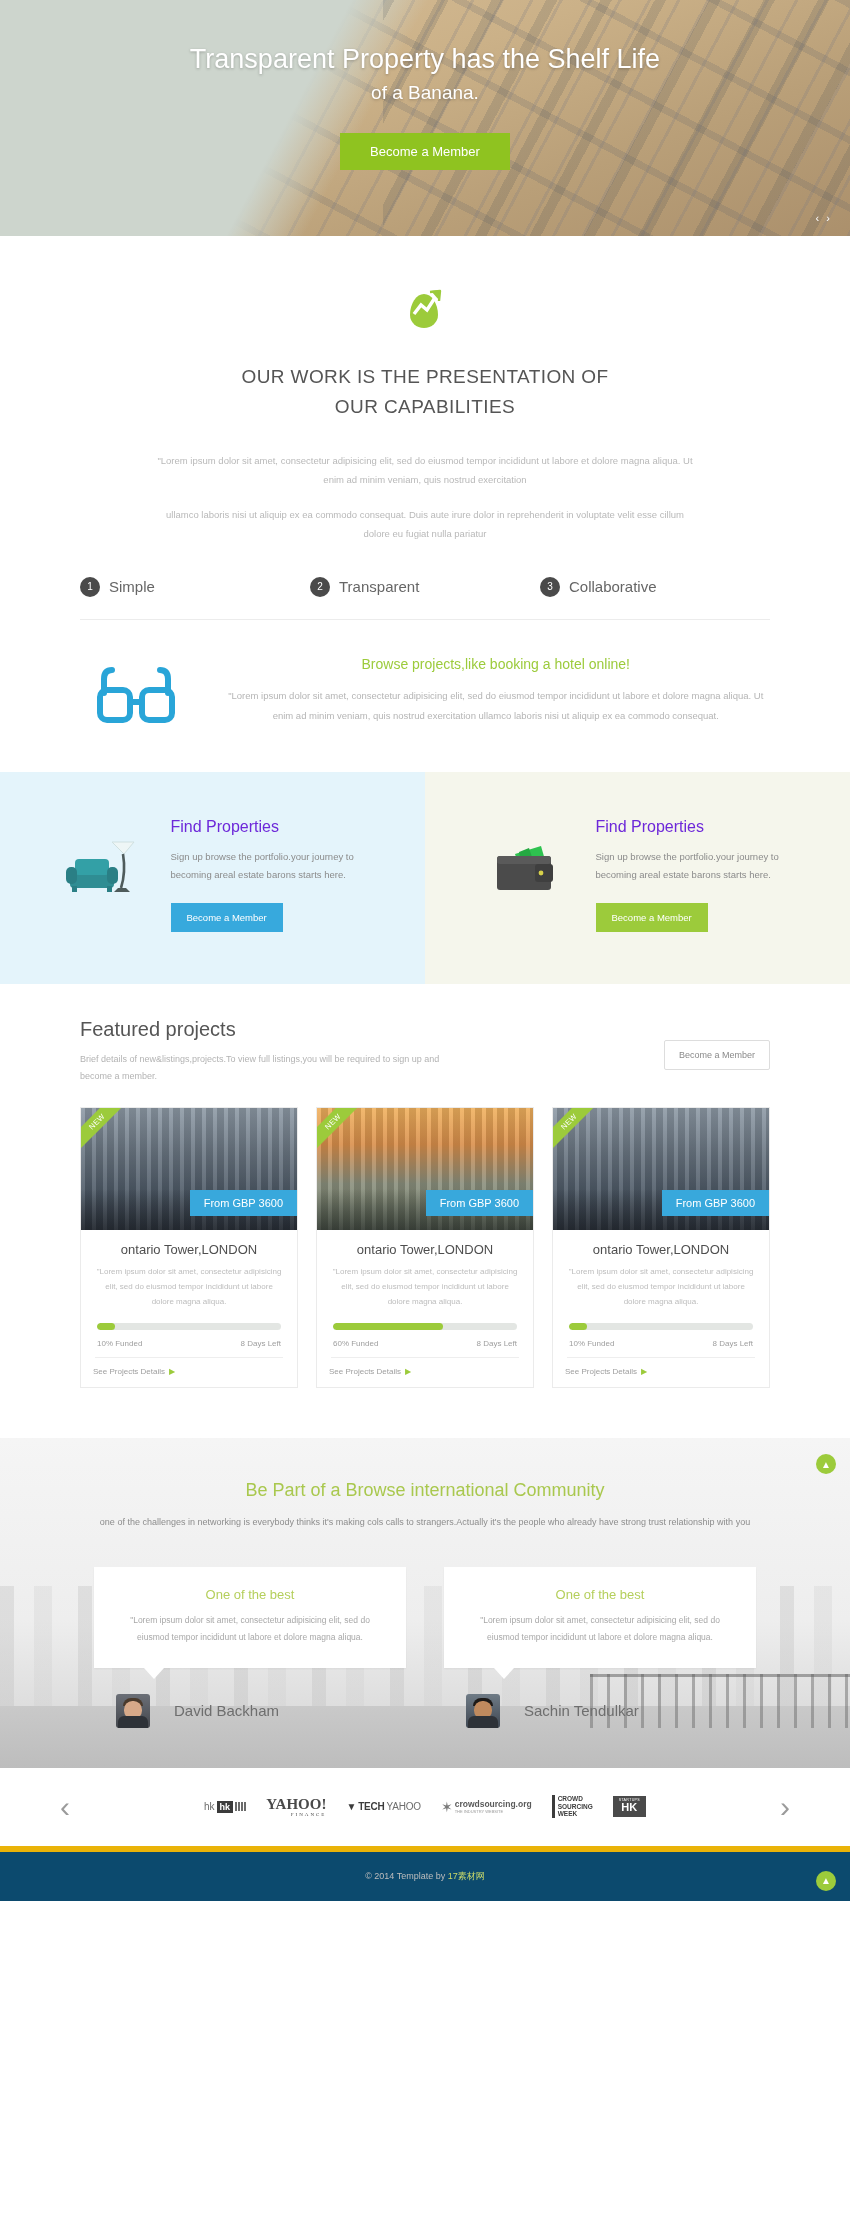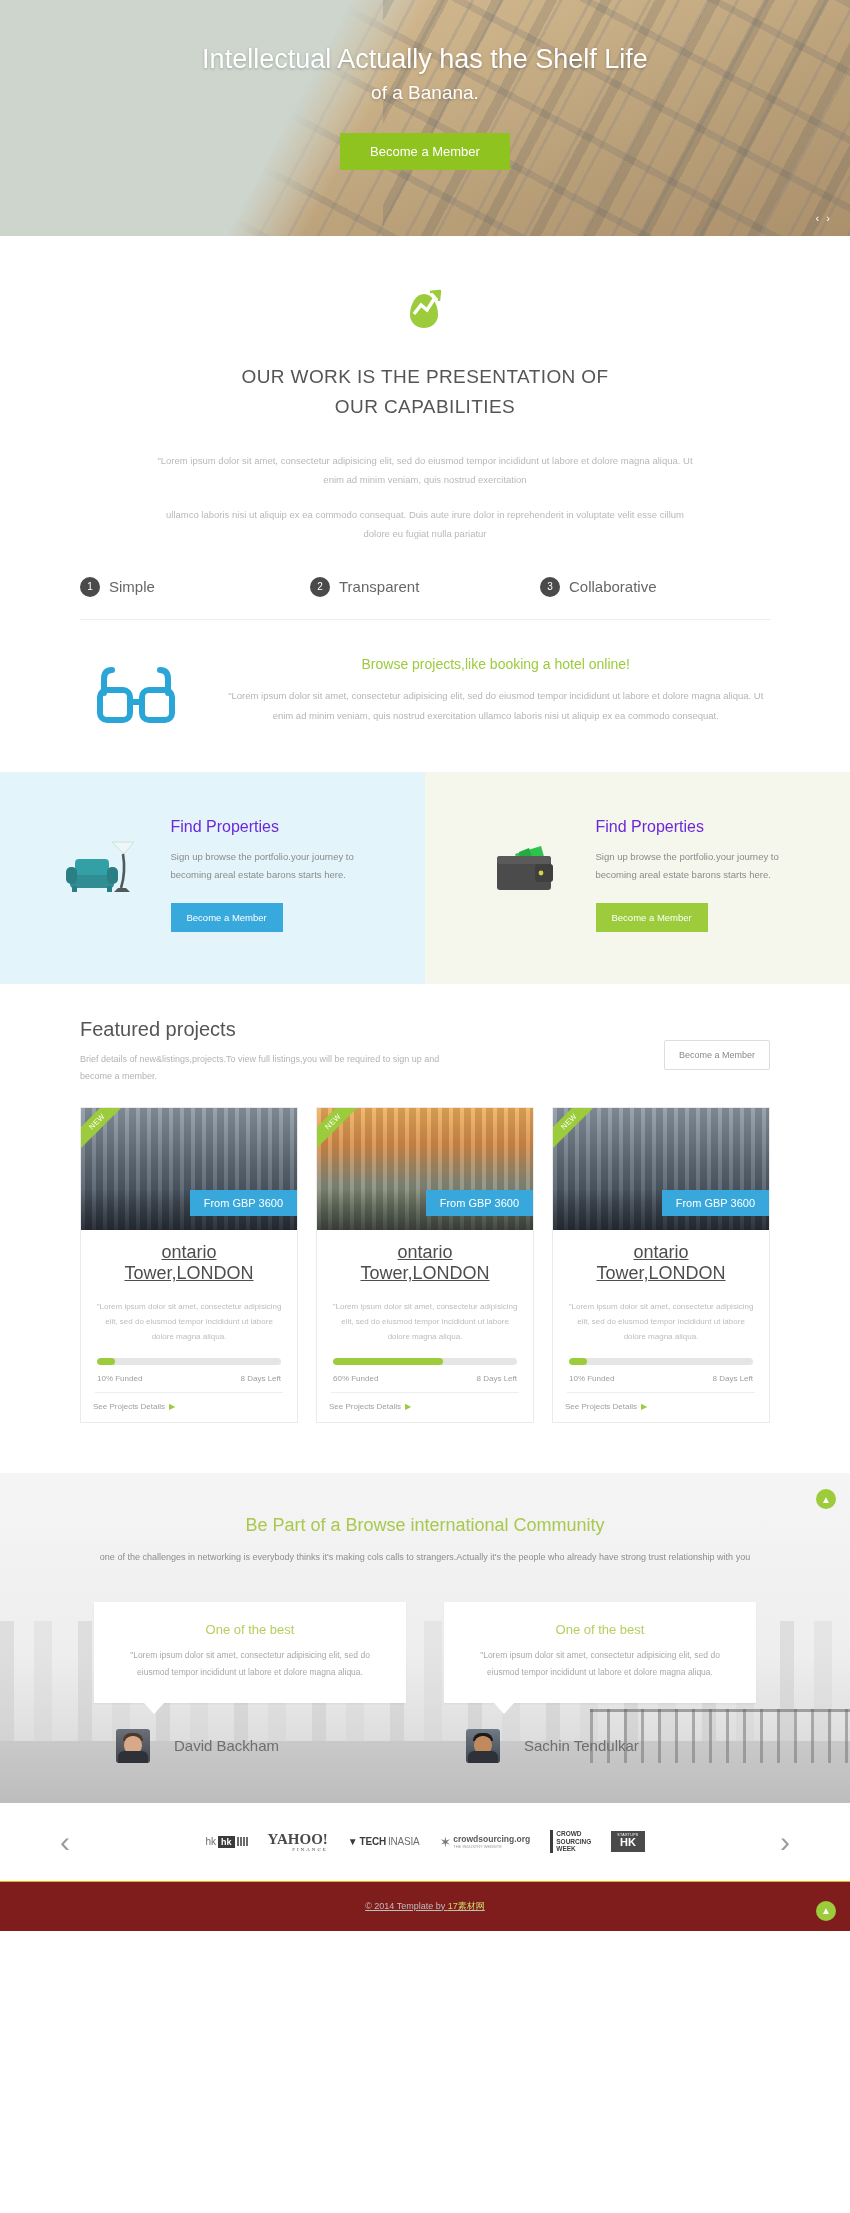--- a/index.html
+++ b/index.html
@@ -87,21 +87,21 @@
   .ph-b { background:linear-gradient(180deg,#f0b15e 0%,#d98f4b 30%,#8a8f7d 62%,#6d7a63 100%); }
   .card-media::before { content:""; position:absolute; inset:0;
     background:repeating-linear-gradient(90deg, rgba(255,255,255,.10) 0 4px, rgba(0,0,0,.12) 4px 11px); }
   .card-media::after { content:""; position:absolute; left:0; right:0; bottom:0; height:34%;
     background:linear-gradient(180deg, rgba(0,0,0,0) 0%, rgba(20,22,26,.55) 100%); }
   .ribbon { position:absolute; left:-20px; top:6px; width:72px; background:#9ccb3b; color:#fff;
     font-size:7.5px; text-align:center; padding:3px 0; transform:rotate(-45deg); z-index:3; letter-spacing:.5px; }
   .price-tag { position:absolute; right:0; bottom:14px; background:#38a8dc; color:#fff;
     font-size:11px; padding:7px 14px; z-index:3; }
   .card-body { padding:12px 14px 0; text-align:center; }
-  .card-title { font-size:18px; color:#4e4e4e; margin-bottom:16px;text-decoration:underline; }
+  .card-title { font-size:13px; color:#4e4e4e; margin-bottom:8px; }
   .card-desc { font-size:8px; color:#bdbdbd; line-height:1.85; }
   .progress { height:7px; background:#e3e6e3; border-radius:4px; margin:14px 2px 0; overflow:hidden; }
   .progress span { display:block; height:100%; background:#9ccb3b; border-radius:4px; }
   .card-meta { display:flex; justify-content:space-between; font-size:8px; color:#9e9e9e;
     padding:9px 2px 9px; border-bottom:1px solid #eee; }
   .card-foot { text-align:left; padding:9px 12px 11px; font-size:8px; color:#9e9e9e; }
   .card-foot .arw { color:#9ccb3b; margin-left:4px; }
   
   .community { position:relative; padding:42px 0 40px; overflow:hidden;
     background:linear-gradient(180deg,#f2f2f2 0%,#e9e9e9 52%,#dcdcdc 74%,#cfcfcf 100%); }
@@ -152,40 +152,40 @@
   .cl-yahoo { font-family:"Liberation Serif", serif; font-size:15px; color:#4a4a4a; font-weight:700; line-height:1; }
   .cl-yahoo small { display:block; font-size:5px; letter-spacing:2px; text-align:right; font-weight:400; }
   .cl-tia { font-size:10px; font-weight:700; color:#3c3c3c; letter-spacing:-.2px; }
   .cl-tia em { font-weight:400; font-style:normal; color:#6d6d6d; }
   .cl-cs { font-size:8.5px; color:#5a5a5a; font-weight:700; }
   .cl-cs small { display:block; font-size:4px; font-weight:400; color:#9a9a9a; }
   .cl-csw { font-size:6.5px; font-weight:700; color:#3c3c3c; line-height:1.15; border-left:3px solid #3c3c3c; padding-left:3px; }
   .cl-hk2 { background:#4a4a4a; color:#fff; font-size:11px; font-weight:700; padding:3px 6px 4px; text-align:center; line-height:1; }
   .cl-hk2 small { display:block; font-size:3.6px; font-weight:400; letter-spacing:.3px; }
   
-  .footer { border-top:1px solid #eab308; padding:18px 0; text-align:center;
-     font-size:9px; color:#bdbdbd; background:#7f1d1d;text-decoration:underline; }
+  .footer { border-top:6px solid #eab308; padding:18px 0; text-align:center;
+     font-size:9px; color:#bdbdbd; background:#0c4a6e; }
   .footer .brand { color:#c9d96a; }
   
   .fab { position:absolute; right:14px; width:20px; height:20px; border-radius:50%;
      background:#9ccb3b; color:#fff; font-size:10px; display:flex; align-items:center; justify-content:center;
      cursor:pointer; z-index:20; }
   .wrap { position:relative; }
 </style>
 </head>
 <body>
 
 <div class="wrap">
 
 
 <div class="hero">
   <div class="hero-photo"></div>
   <div class="hero-inner">
     <div class="hero-title">
-      <span>Intellectual Actually has the Shelf Life</span>
+      <span>Transparent Property has the Shelf Life</span>
       <span class="l2">of a Banana.</span>
     </div>
     <button class="hero-cta">Become a Member</button>
   </div>
   <div class="hero-arrows">‹ ›</div>
 </div>
 
 <div class="work">
   <div class="work-icon">
     <div class="blob"></div>
@@ -415,21 +415,21 @@
     </div>
     <div class="client-logo">
       <span class="cl-yahoo">
         <span>YAHOO!</span>
         <small>FINANCE</small>
       </span>
     </div>
     <div class="client-logo cl-tia">
       <span>▼</span>
           <span>TECH</span>
-          <em>INASIA</em>
+          <em>YAHOO</em>
     </div>
     <div class="client-logo">
       <span style="font-size:14px;color:#7a7a7a;">✶</span>
       <span class="cl-cs"><span>crowdsourcing.org</span><small>THE INDUSTRY WEBSITE</small></span>
     </div>
     <div class="client-logo">
       <span class="cl-csw">CROWD<br>SOURCING<br>WEEK</span>
     </div>
     <div class="client-logo">
       <span class="cl-hk2"><small>STARTUPS</small><span>HK</span></span>

